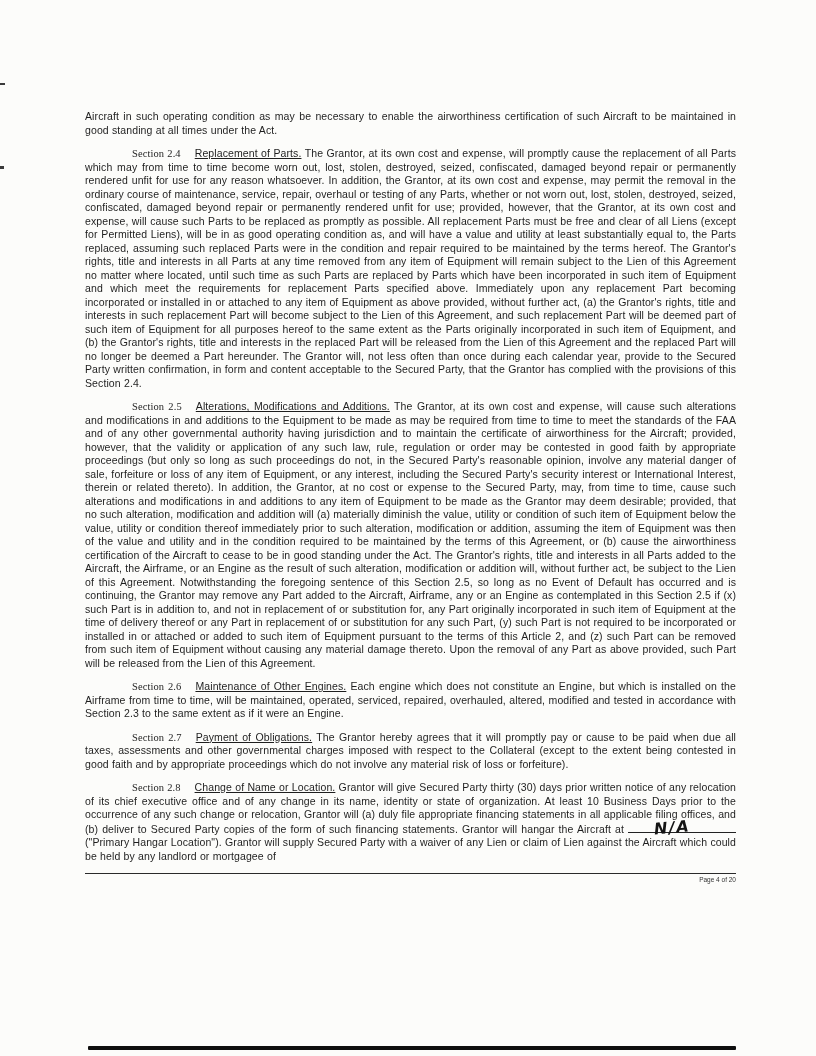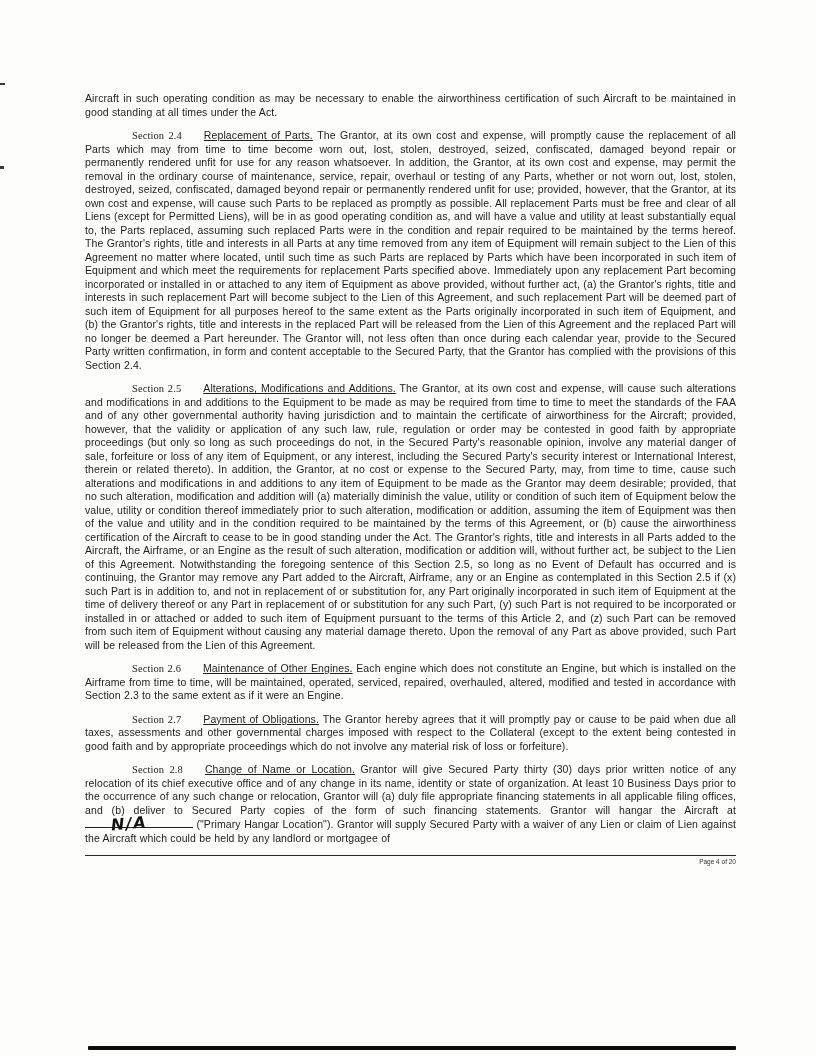--- a/index.html
+++ b/index.html
@@ -7,35 +7,35 @@
   body {
     background: #fcfcfa;
     font-family: "Liberation Sans", "DejaVu Sans", sans-serif;
     color: #1e1e1e;
     position: relative;
     overflow: hidden;
   }
   .content {
     position: absolute;
     left: 85px;
-    top: 92px;
+    top: 110px;
     width: 651px;
   }
   .para {
     font-size: 10.5px;
     line-height: 13.5px;
     text-align: justify;
     margin-bottom: 10px;
     letter-spacing: 0.1px;
     word-spacing: 0.2px;
   }
   .section { text-indent: 47px; }
   .sec-num { white-space: nowrap; font-family: Liberation Serif, serif; }
   .tab { display: inline-block; width: 14px; }
-  .sec-head { text-decoration: underline; text-underline-offset: 1px; margin-left: 8px; }
+  .sec-head { text-decoration: underline; text-underline-offset: 1px; }
   .blank {
     display: inline-block;
     width: 108px;
     height: 11px;
     border-bottom: 1.3px solid #222;
     position: relative;
     vertical-align: baseline;
     text-indent: 0;
   }
   .handwritten {

